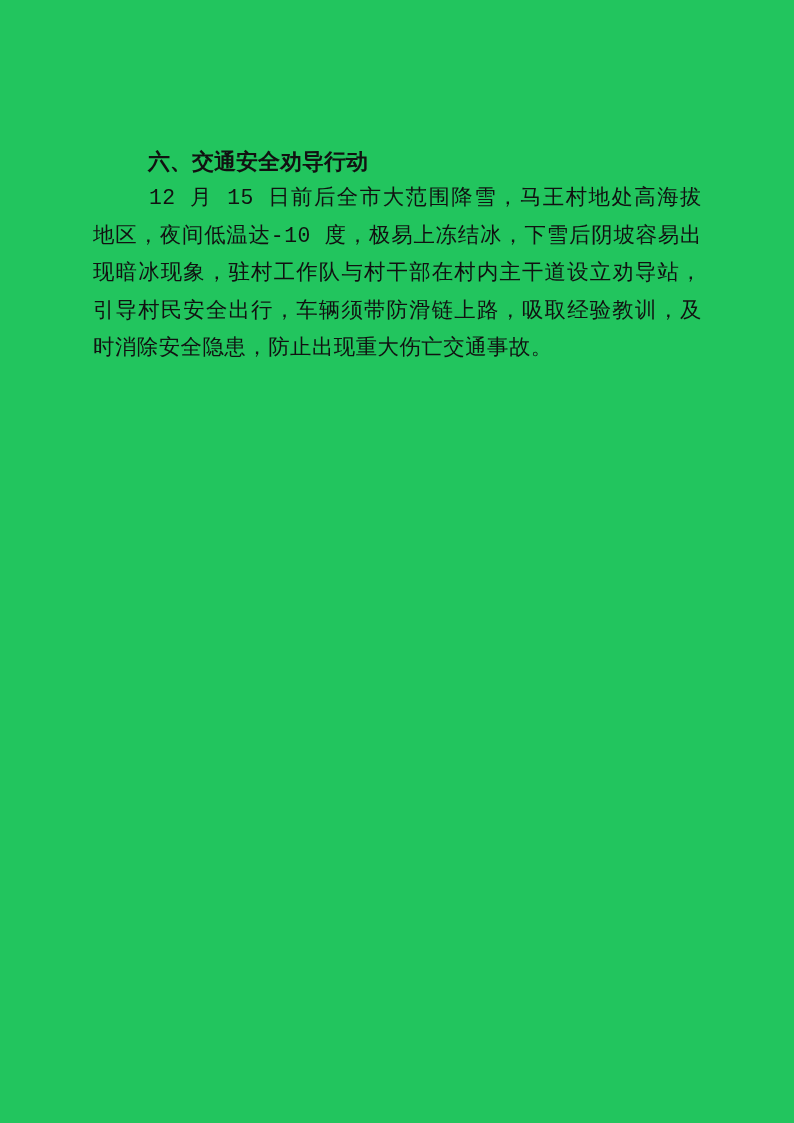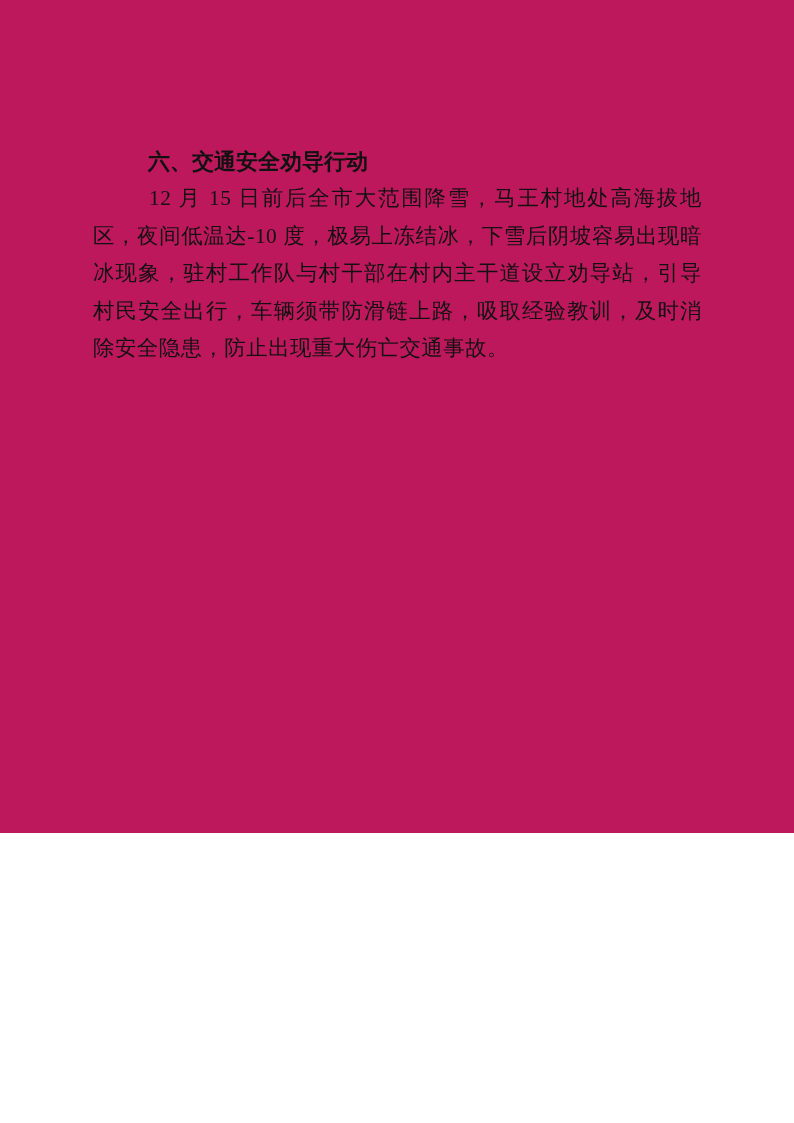--- a/index.html
+++ b/index.html
@@ -3,22 +3,22 @@
 <meta charset="utf-8">
 <style>
   html, body {
     margin: 0;
     padding: 0;
     background: #ffffff;
   }
   .page {
     position: relative;
     width: 794px;
-    height: 833px;
-    background: #be185d;
+    height: 1123px;
+    background: #22c55e;
     overflow: hidden;
     font-family: "Liberation Serif", "DejaVu Serif", serif;
     color: #111111;
   }
   .content {
     position: absolute;
     left: 93px;
     top: 143px;
     width: 609px;
   }
@@ -28,21 +28,21 @@
     font-family: "Liberation Sans", "DejaVu Sans", sans-serif;
     font-weight: bold;
     font-size: 22px;
     line-height: 37.4px;
     color: #111111;
     white-space: nowrap;
   }
   .doc-paragraph {
     margin: 0;
     padding: 0;
-    font-family: Liberation Serif, serif;
+    font-family: Liberation Mono, monospace;
     font-size: 21.4px;
     line-height: 37.4px;
     text-align: justify;
     text-indent: 56px;
     color: #111111;
     letter-spacing: 0.5px;
   }
 </style>
 </head>
 <body>

